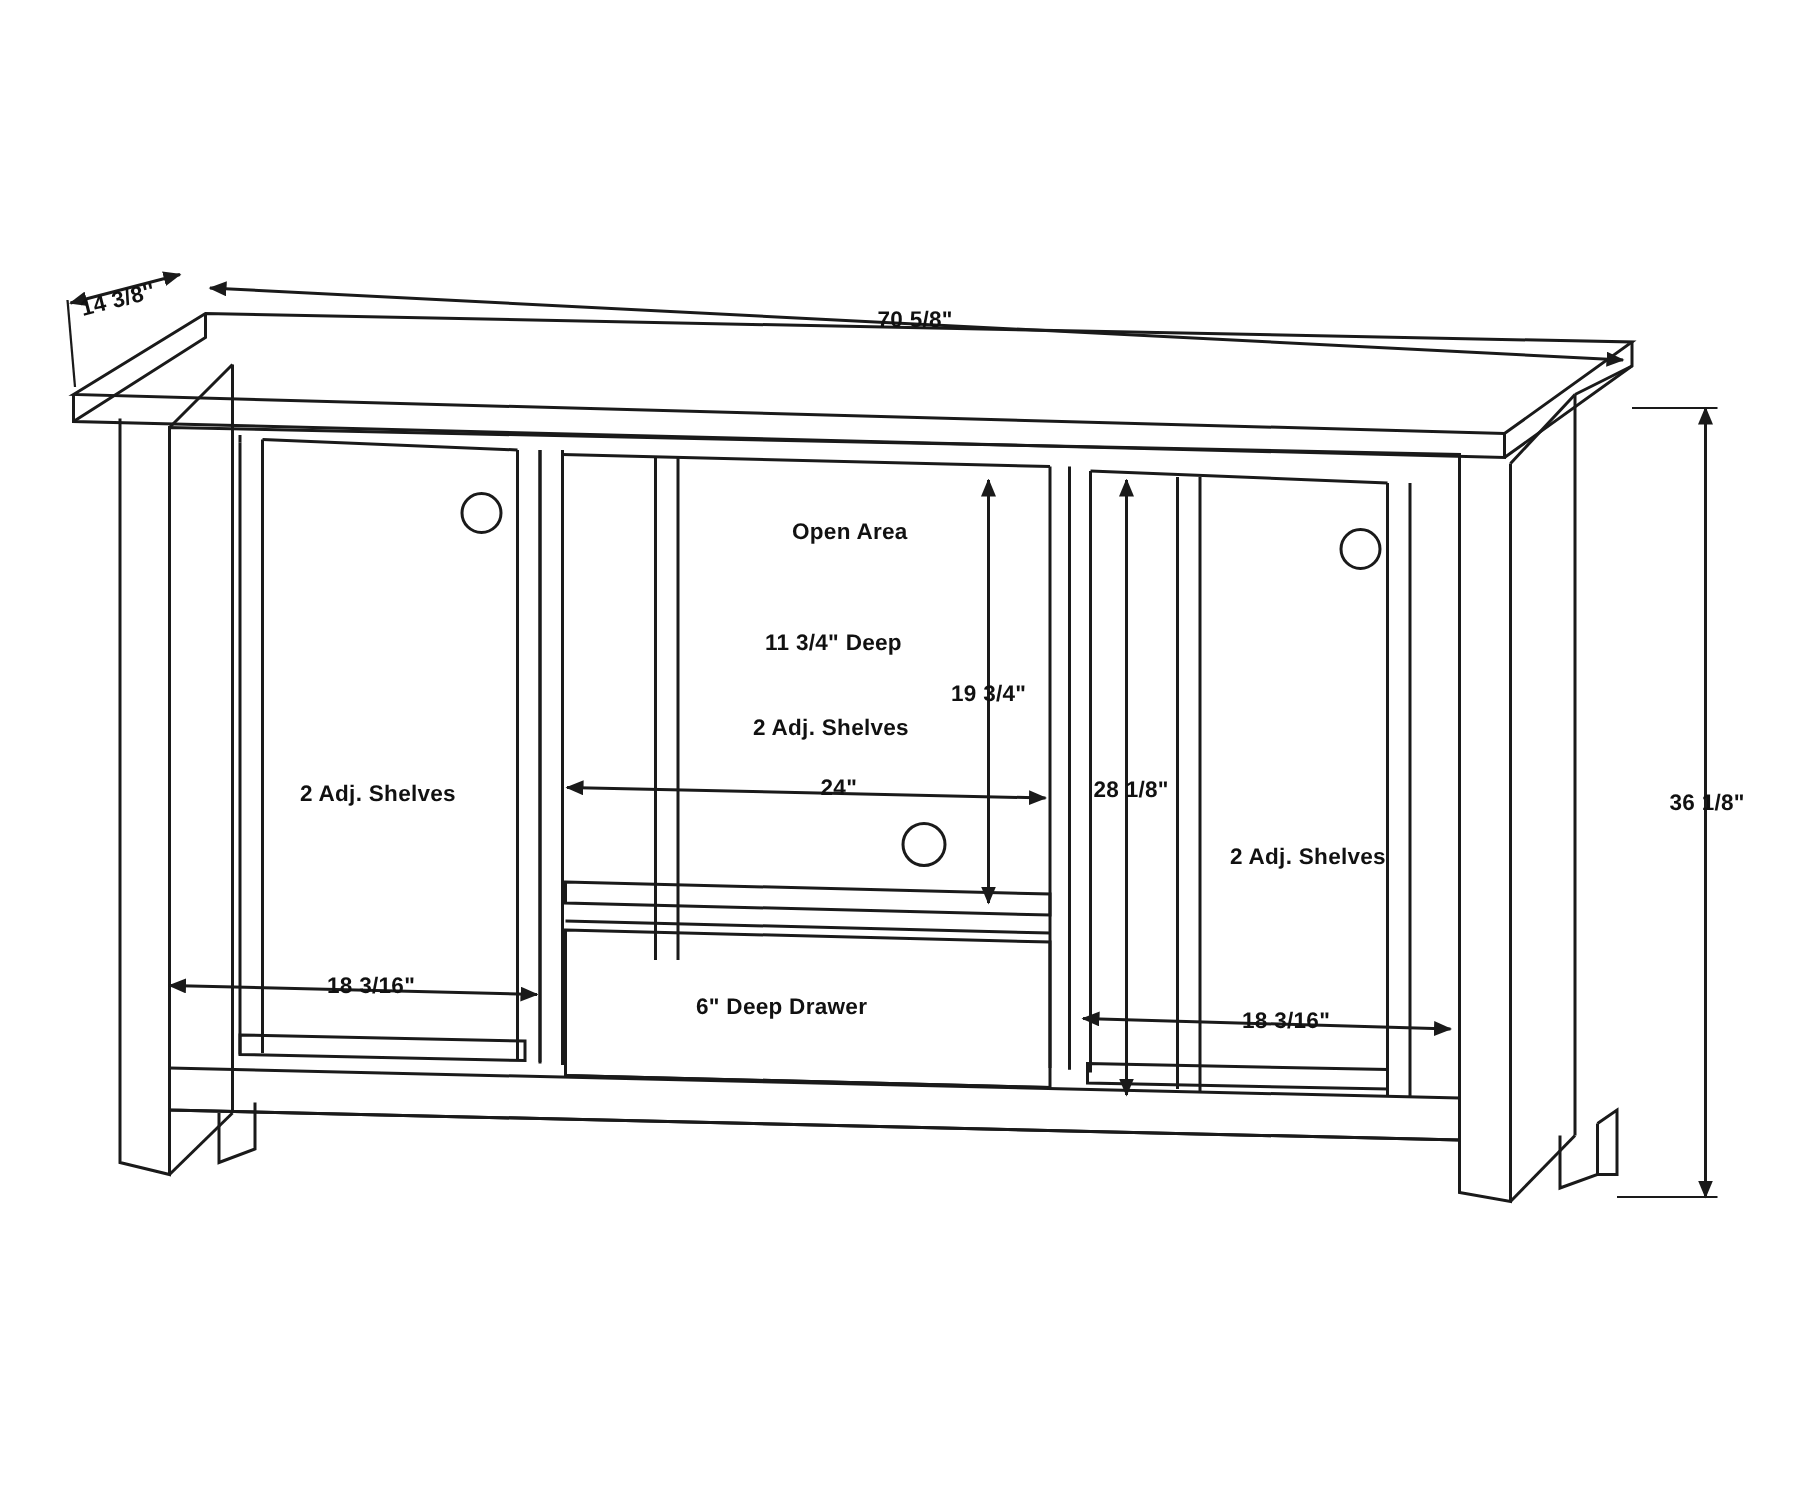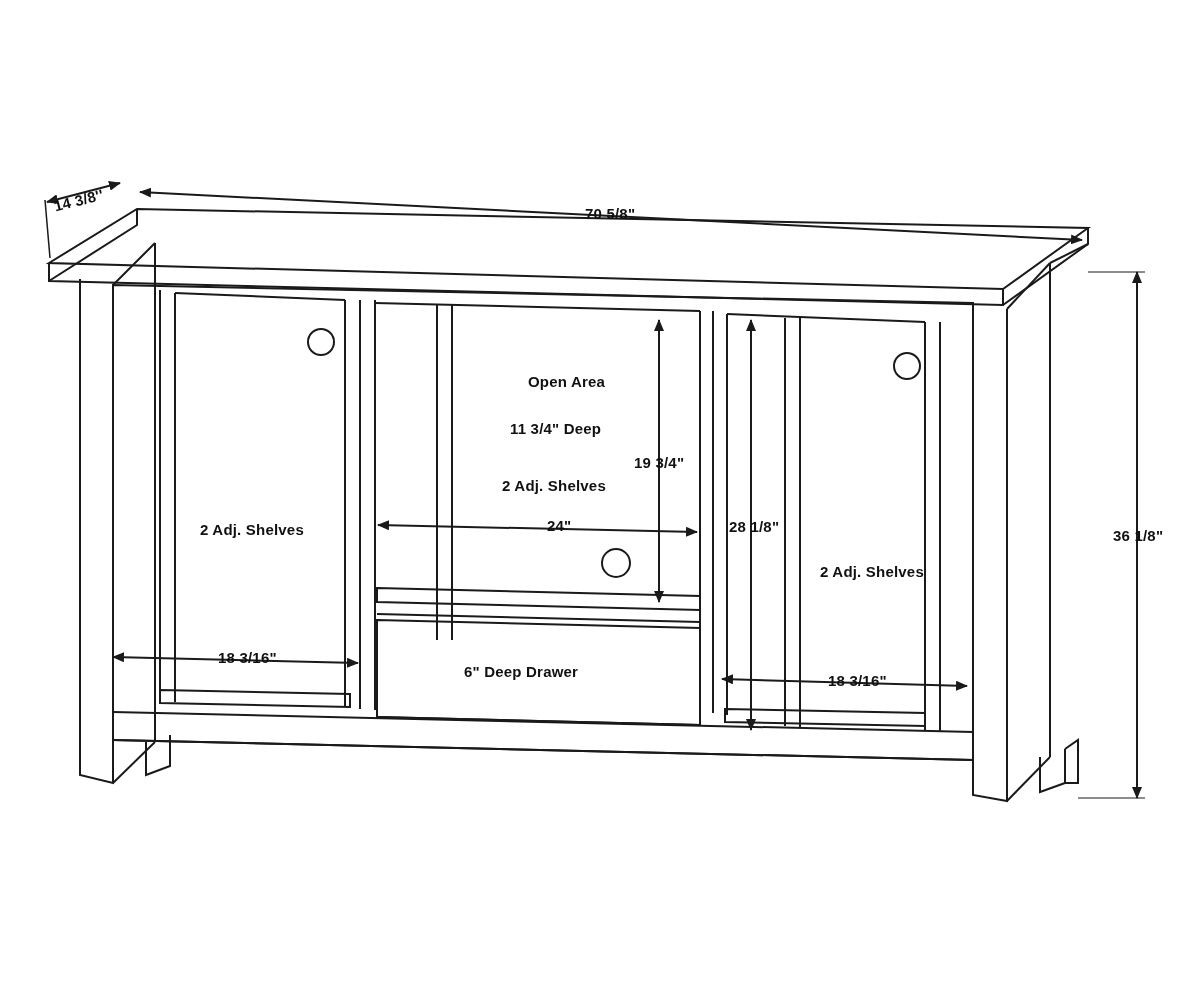--- a/index.html
+++ b/index.html
@@ -145,21 +145,21 @@
       <line x1="722" y1="679" x2="967" y2="686" marker-start="url(#arrL)" marker-end="url(#arrR)"></line>
     </g>
   </svg>
 
   <div class="lbl" style="left:585px; top:205px;">70 5/8"</div>
 
   <div class="lbl rot" style="left:52px; top:198px; transform: rotate(-14deg);">14 3/8''</div>
 
   <div class="lbl" style="left:1113px; top:527px;">36 1/8"</div>
 
-  <div class="lbl" style="left:528px; top:373px;">Open Area</div>
+  <div class="lbl" style="left:528px; top:346px;">Open Area</div>
 
   <div class="lbl" style="left:510px; top:420px;">11 3/4" Deep</div>
 
   <div class="lbl" style="left:502px; top:477px;">2 Adj. Shelves</div>
 
   <div class="lbl" style="left:634px; top:454px;">19 3/4"</div>
 
   <div class="lbl" style="left:729px; top:518px;">28 1/8"</div>
 
   <div class="lbl" style="left:547px; top:517px;">24"</div>

